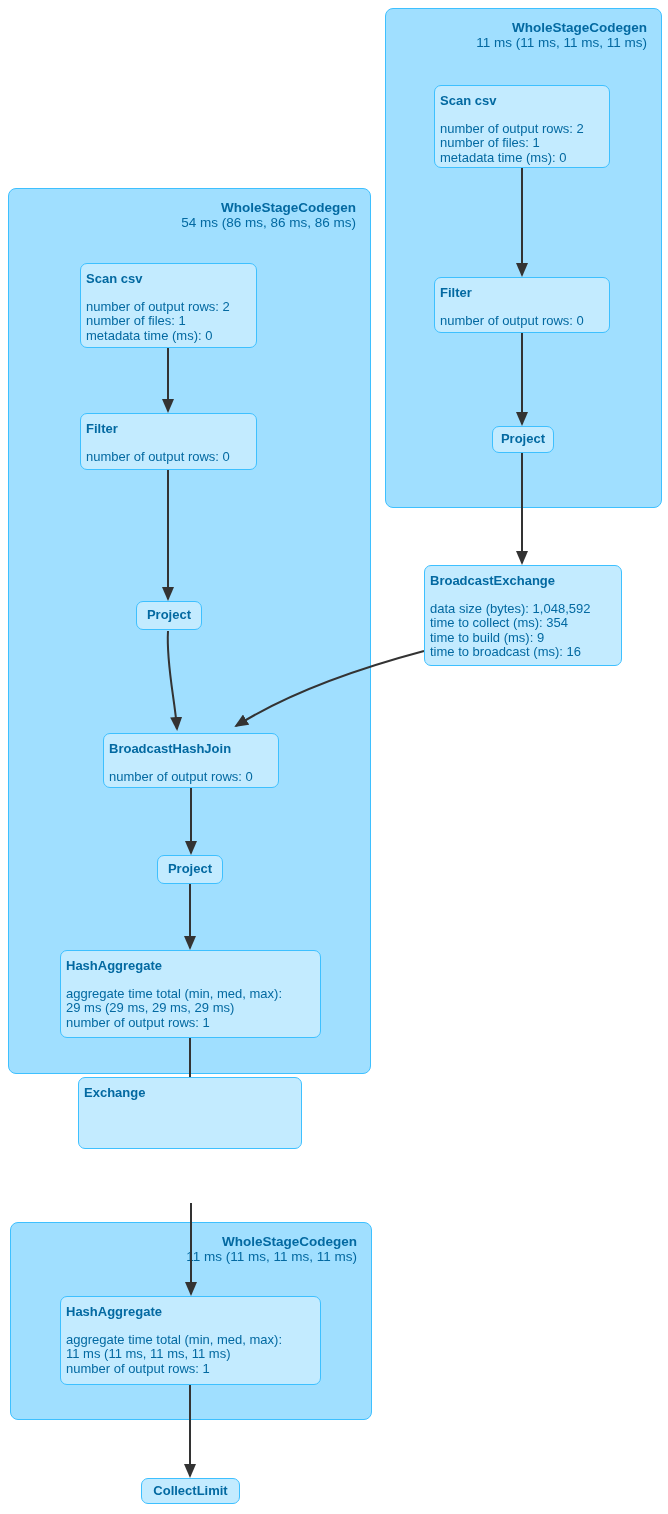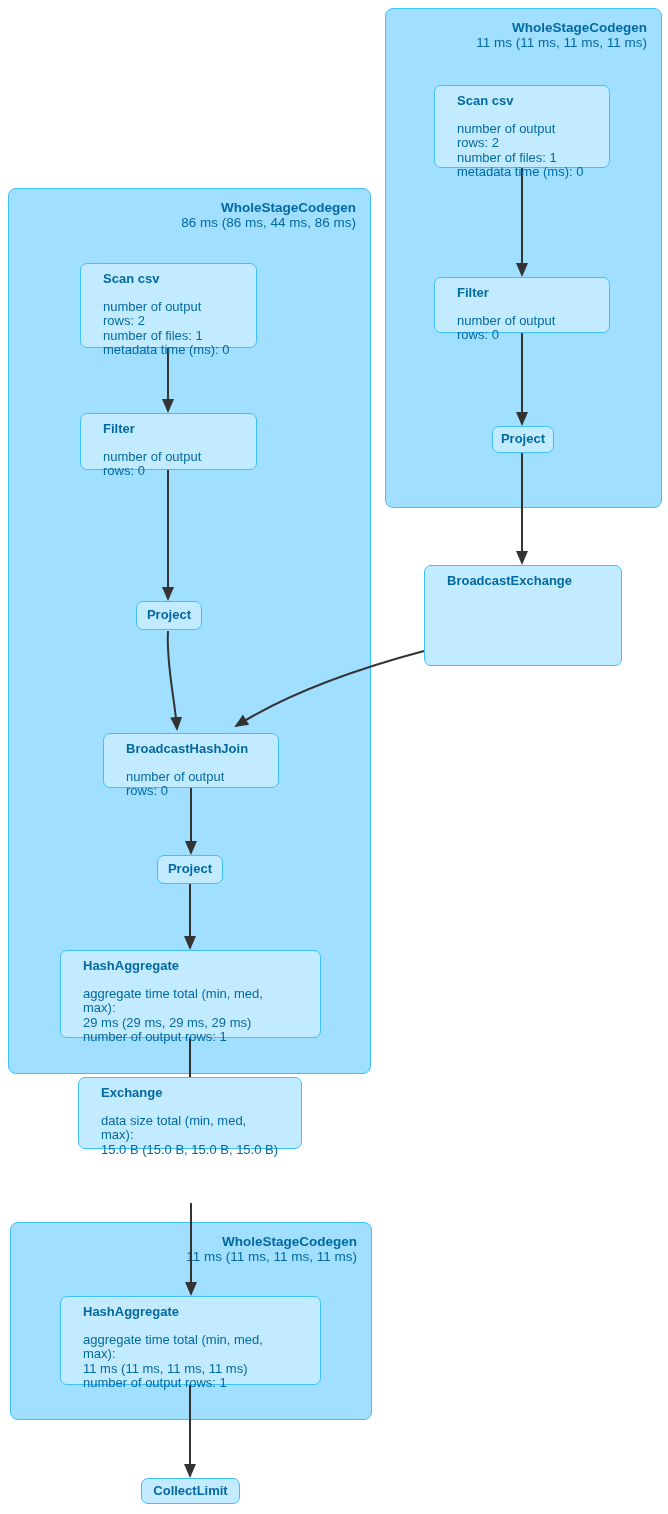--- a/index.html
+++ b/index.html
@@ -23,21 +23,21 @@
     position:absolute;top:11px;right:14px;text-align:right;
     font-size:13.5px;line-height:1.14;z-index:2;
   }
   .cluster-title .ct{font-weight:bold;}
   #edges{position:absolute;left:0;top:0;z-index:3;}
   #edges path{stroke:var(--edge);stroke-width:2;fill:none;}
   #edges marker path{fill:var(--edge);stroke:none;}
   .node{
     position:absolute;background:var(--node-fill);
     border:1.5px solid var(--node-border);border-radius:7px;
-    box-sizing:border-box;padding:8px 22px;font-size:13px;line-height:1.12;
+    box-sizing:border-box;padding:8px 5px;font-size:13px;line-height:1.12;
     z-index:4;
   }
   .node .title{font-weight:bold;}
   .node .metrics{margin-top:13px;}
   .node.small{padding:12px 6px;text-align:center;display:flex;align-items:center;justify-content:center;}
 </style>
 </head>
 <body>
 
 <div id="plan-viz">
@@ -45,21 +45,21 @@
   <div class="cluster" style="left:385px;top:8px;width:277px;height:500px;">
     <div class="cluster-title">
       <div class="ct">WholeStageCodegen</div>
       <div>11 ms (11 ms, 11 ms, 11 ms)</div>
     </div>
   </div>
 
   <div class="cluster" style="left:8px;top:188px;width:363px;height:886px;">
     <div class="cluster-title">
       <div class="ct">WholeStageCodegen</div>
-      <div>86 ms (86 ms, 44 ms, 86 ms)</div>
+      <div>54 ms (86 ms, 86 ms, 86 ms)</div>
     </div>
   </div>
 
   <div class="cluster" style="left:10px;top:1222px;width:362px;height:198px;">
     <div class="cluster-title">
       <div class="ct">WholeStageCodegen</div>
       <div>11 ms (11 ms, 11 ms, 11 ms)</div>
     </div>
   </div>
 
@@ -98,20 +98,26 @@
       <div>number of output rows: 0</div>
     </div>
   </div>
 
   <div class="node small" style="left:492px;top:426px;width:62px;height:27px;">
     <span class="title">Project</span>
   </div>
 
   <div class="node" style="left:424px;top:565px;width:198px;height:101px;">
     <div class="title">BroadcastExchange</div>
+    <div class="metrics">
+      <div>data size (bytes): 1,048,592</div>
+      <div>time to collect (ms): 354</div>
+      <div>time to build (ms): 9</div>
+      <div>time to broadcast (ms): 16</div>
+    </div>
   </div>
 
   <div class="node" style="left:80px;top:263px;width:177px;height:85px;">
     <div class="title">Scan csv</div>
     <div class="metrics">
       <div>number of output rows: 2</div>
       <div>number of files: 1</div>
       <div>metadata time (ms): 0</div>
     </div>
   </div>
@@ -142,24 +148,20 @@
     <div class="title">HashAggregate</div>
     <div class="metrics">
       <div>aggregate time total (min, med, max):</div>
       <div>29 ms (29 ms, 29 ms, 29 ms)</div>
       <div>number of output rows: 1</div>
     </div>
   </div>
 
   <div class="node" style="left:78px;top:1077px;width:224px;height:72px;">
     <div class="title">Exchange</div>
-    <div class="metrics">
-      <div>data size total (min, med, max):</div>
-      <div>15.0 B (15.0 B, 15.0 B, 15.0 B)</div>
-    </div>
   </div>
 
   <div class="node" style="left:60px;top:1296px;width:261px;height:89px;">
     <div class="title">HashAggregate</div>
     <div class="metrics">
       <div>aggregate time total (min, med, max):</div>
       <div>11 ms (11 ms, 11 ms, 11 ms)</div>
       <div>number of output rows: 1</div>
     </div>
   </div>

